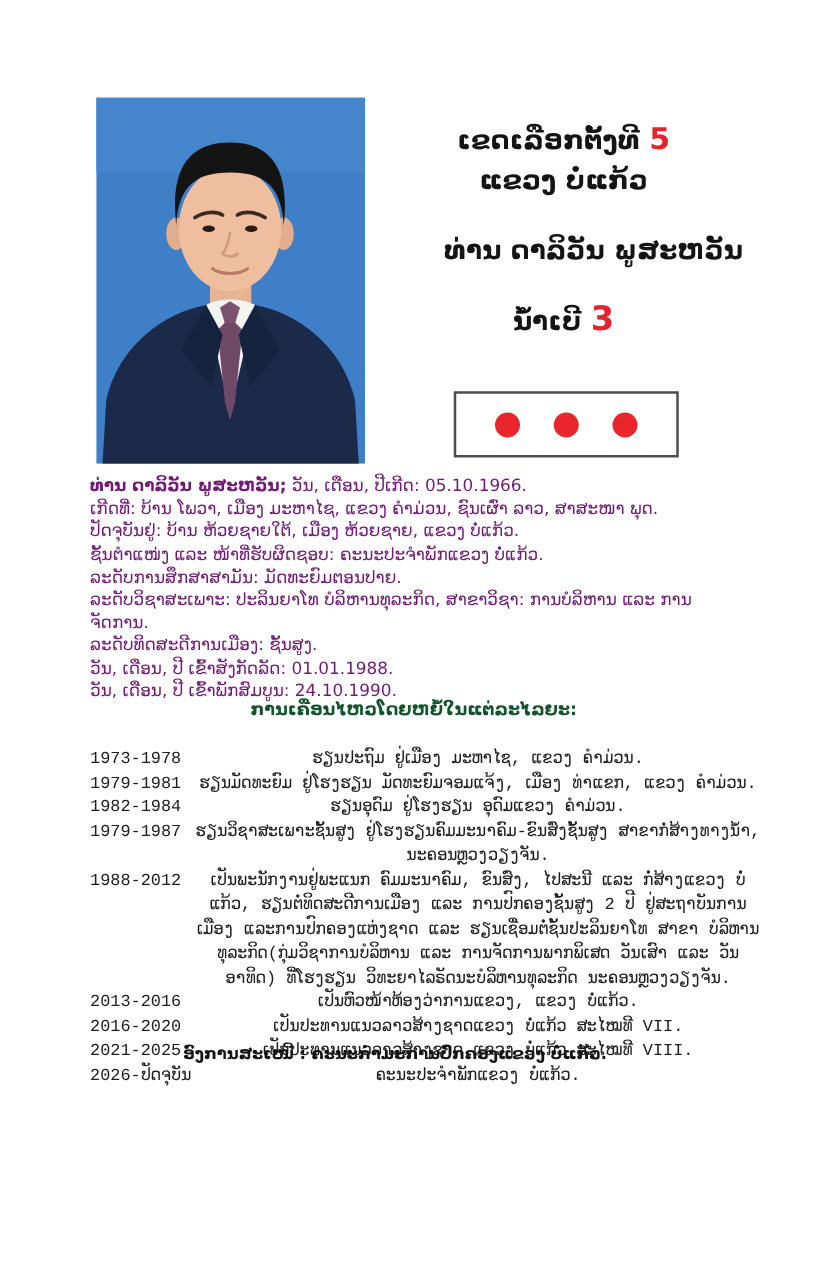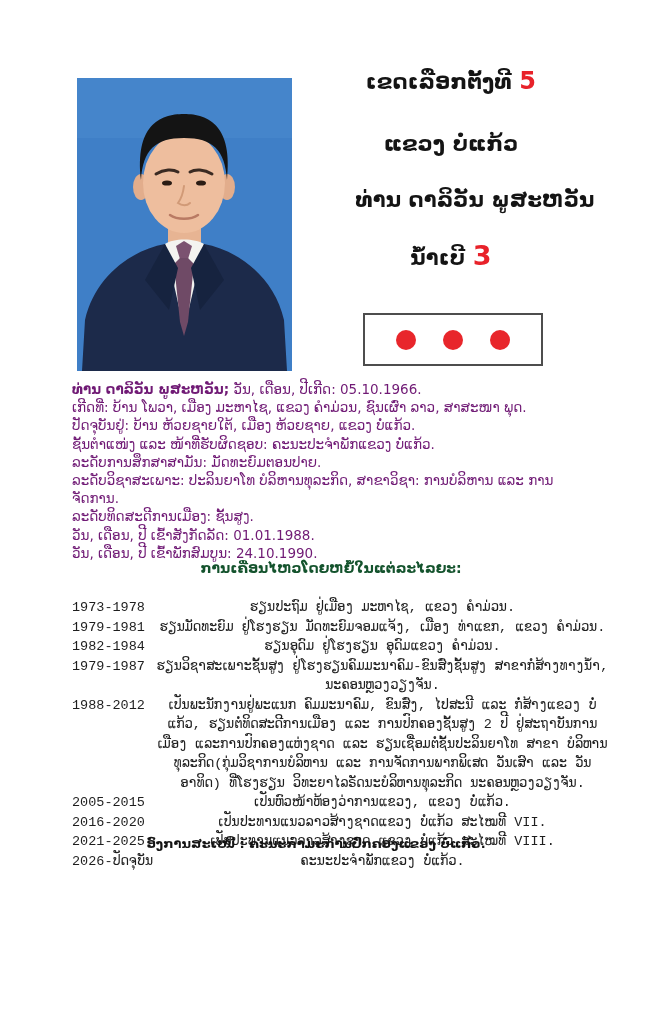--- a/index.html
+++ b/index.html
@@ -16,21 +16,21 @@
     display:block;
   }
   .photo svg { display:block; width:100%; height:100%; }
 
   
   .hline {
     position:absolute; left:292px; width:318px; text-align:center;
     font-weight:700; font-size:21px; line-height:30px; color:#141414;
     letter-spacing:0.2px; white-space:nowrap;
   }
-  .hline1 { top:66px; }
+  .hline1 { top:96px; }
   .hline2 { top:129px; }
   .hline3 { top:185px;margin-left:24px; }
   .hline4 { top:241px; }
   .rednum { color:#e8222a; font-weight:700; }
   .num5 { font-size:24px; }
   .num3 { font-size:27px; }
 
   
   .ballot-box {
     position:absolute; left:363px; top:313px; width:176px; height:49px;
@@ -154,21 +154,21 @@
     </div>
     <div class="tl-row">
       <span class="tl-year">1979-1987</span>
       <span class="tl-text">ຮຽນວິຊາສະເພາະຊັ້ນສູງ ຢູ່ໂຮງຮຽນຄົມມະນາຄົມ-ຂົນສົ່ງຊັ້ນສູງ ສາຂາກໍ່ສ້າງທາງນ້ຳ, ນະຄອນຫຼວງວຽງຈັນ.</span>
     </div>
     <div class="tl-row">
       <span class="tl-year">1988-2012</span>
       <span class="tl-text">ເປັນພະນັກງານຢູ່ພະແນກ ຄົມມະນາຄົມ, ຂົນສົ່ງ, ໄປສະນີ ແລະ ກໍ່ສ້າງແຂວງ ບໍ່ແກ້ວ, ຮຽນຕໍ່ທິດສະດີການເມືອງ ແລະ ການປົກຄອງຊັ້ນສູງ 2 ປີ ຢູ່ສະຖາບັນການເມືອງ ແລະການປົກຄອງແຫ່ງຊາດ ແລະ ຮຽນເຊື່ອມຕໍ່ຊັ້ນປະລິນຍາໂທ ສາຂາ ບໍລິຫານທຸລະກິດ(ກຸ່ມວິຊາການບໍລິຫານ ແລະ ການຈັດການພາກພິເສດ ວັນເສົາ ແລະ ວັນອາທິດ) ທີ່ໂຮງຮຽນ ວິທະຍາໄລຣັດນະບໍລິຫານທຸລະກິດ ນະຄອນຫຼວງວຽງຈັນ.</span>
     </div>
     <div class="tl-row">
-      <span class="tl-year">2005-2015</span>
+      <span class="tl-year">2013-2016</span>
       <span class="tl-text">ເປັນຫົວໜ້າຫ້ອງວ່າການແຂວງ, ແຂວງ ບໍ່ແກ້ວ.</span>
     </div>
     <div class="tl-row">
       <span class="tl-year">2016-2020</span>
       <span class="tl-text">ເປັນປະທານແນວລາວສ້າງຊາດແຂວງ ບໍ່ແກ້ວ ສະໄໝທີ VII.</span>
     </div>
     <div class="tl-row">
       <span class="tl-year">2021-2025</span>
       <span class="tl-text">ເປັນປະທານແນວລາວສ້າງຊາດ ແຂວງ ບໍ່ແກ້ວ ສະໄໝທີ VIII.</span>
     </div>

